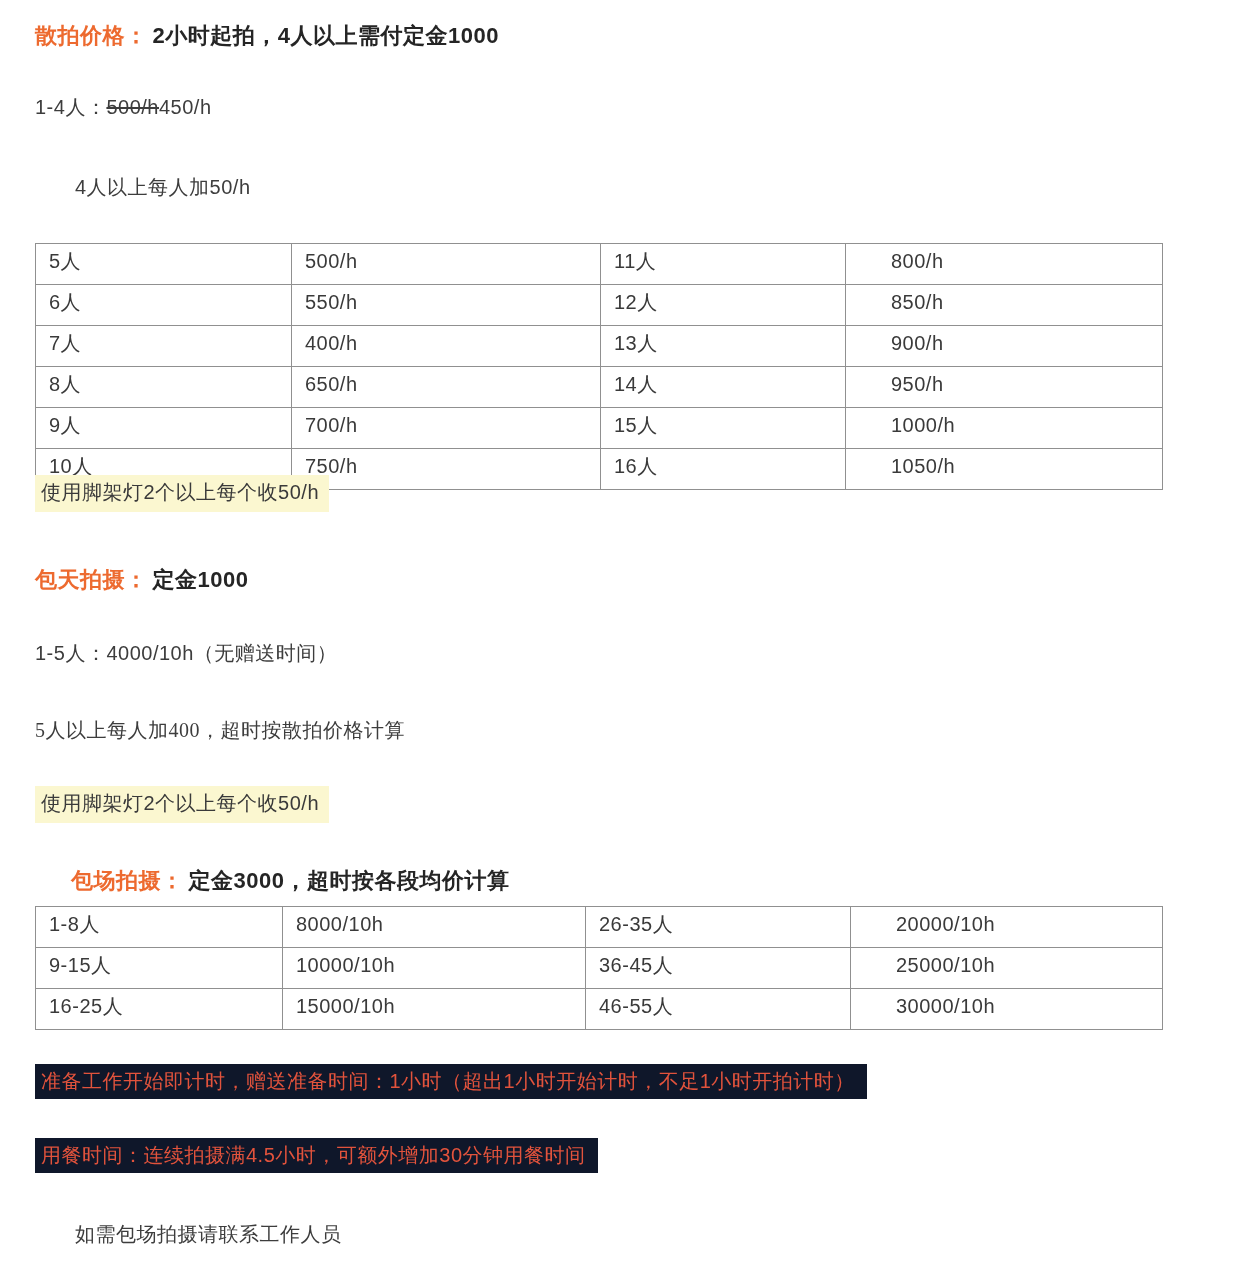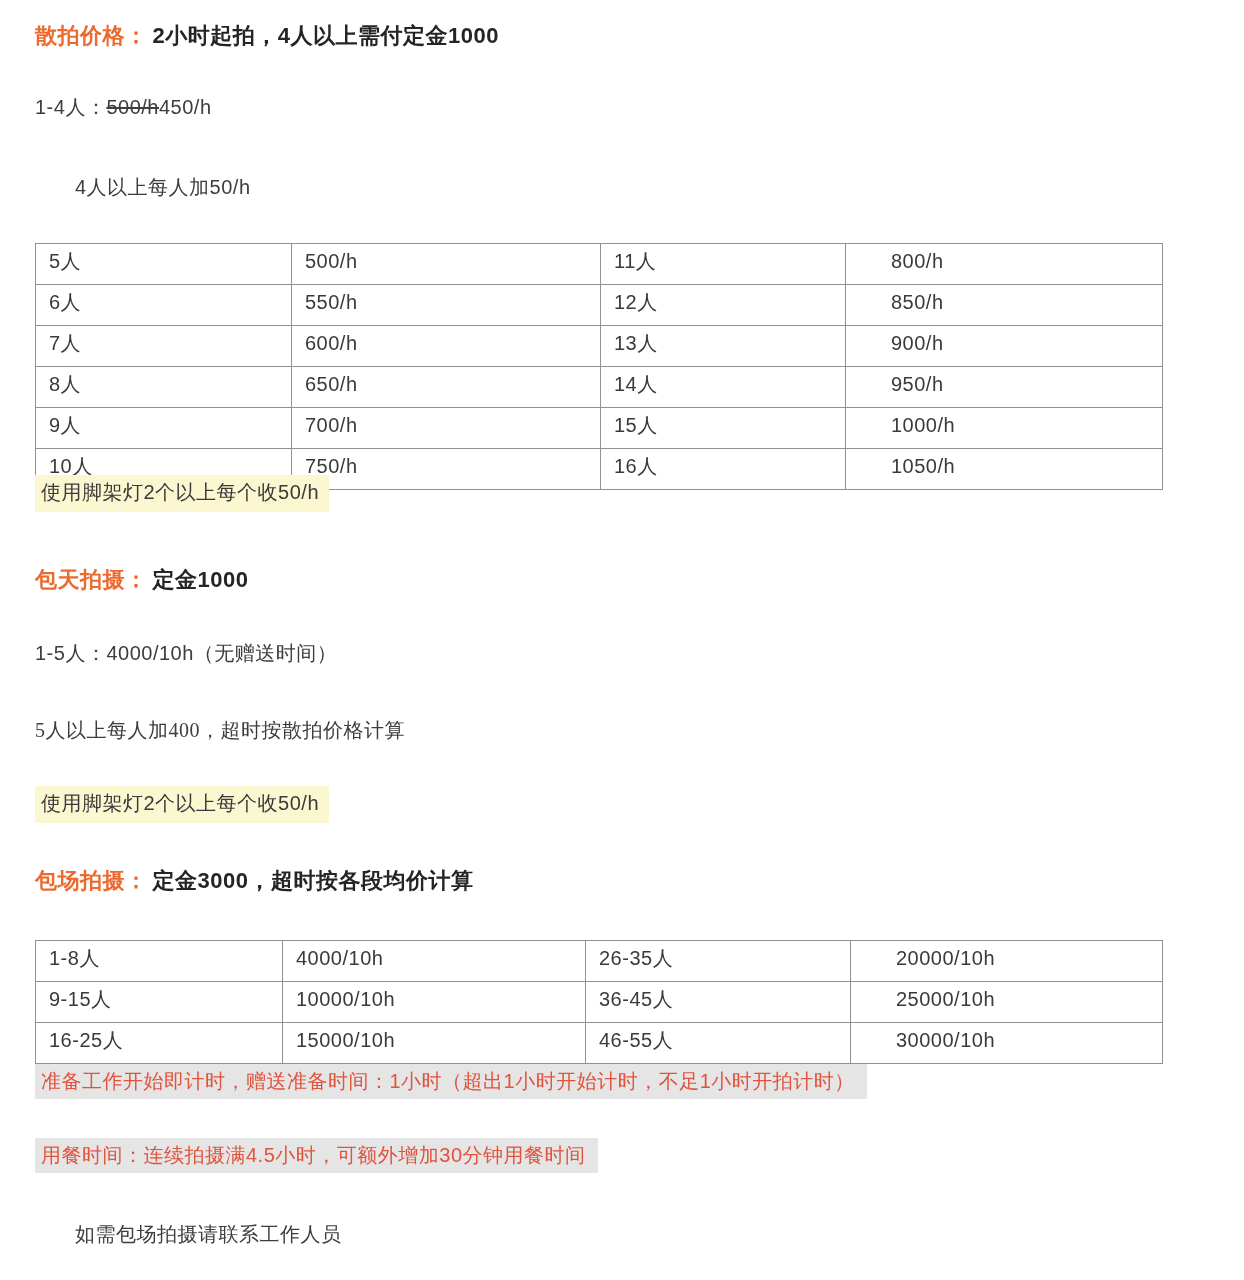--- a/index.html
+++ b/index.html
@@ -12,21 +12,21 @@
   .sec{position:absolute;left:35px;white-space:nowrap;}
   .heading{font-size:22px;font-weight:bold;color:#252525;letter-spacing:0.5px;}
   .heading .label{color:#ed6a2f;margin-right:5px;}
   .body-line{font-size:20px;color:#3d3d3d;letter-spacing:0.5px;}
   .strike{text-decoration:line-through;}
   .hl-yellow{
     background:#fbf7d0;color:#3a3a3a;font-size:20px;letter-spacing:0.5px;
     display:inline-block;padding:5px 10px 8px 6px;line-height:24px;
   }
   .hl-orange{
-    background:#e5e5e5;color:#e2533c;font-size:20px;letter-spacing:0.5px;
+    background:#0f172a;color:#e2533c;font-size:20px;letter-spacing:0.5px;
     display:inline-block;padding:5px 12px 6px 6px;line-height:24px;
   }
   table.price{
     border-collapse:collapse;table-layout:fixed;width:1127px;
     font-size:20px;color:#3a3a3a;
   }
   table.price td{
     border:1px solid #909090;height:35px;vertical-align:middle;
     padding:0 0 5px 13px;overflow:hidden;letter-spacing:0.5px;
   }
@@ -62,21 +62,21 @@
         <td class="c4">800/h</td>
       </tr>
       <tr>
         <td>6人</td>
         <td>550/h</td>
         <td>12人</td>
         <td class="c4">850/h</td>
       </tr>
       <tr>
         <td>7人</td>
-        <td>600/h</td>
+        <td>400/h</td>
         <td>13人</td>
         <td class="c4">900/h</td>
       </tr>
       <tr>
         <td>8人</td>
         <td>650/h</td>
         <td>14人</td>
         <td class="c4">950/h</td>
       </tr>
       <tr>
@@ -99,35 +99,35 @@
   <div class="sec heading" style="top:565px;">
     <span class="label">包天拍摄：</span><span>定金1000</span>
   </div>
 
   <div class="sec body-line" style="top:640px;">1-5人：4000/10h（无赠送时间）</div>
 
   <div class="sec body-line" style="top:717px;font-family:Liberation Serif, serif;">5人以上每人加400，超时按散拍价格计算</div>
 
   <div class="sec hl-yellow" style="top:786px;">使用脚架灯2个以上每个收50/h</div>
 
-  <div class="sec heading" style="top:866px;">
+  <div class="sec heading" style="top:866px;margin-left:36px;">
     <span class="label">包场拍摄：</span><span>定金3000，超时按各段均价计算</span>
   </div>
 
-  <table class="price sec" style="top:940px;">
+  <table class="price sec" style="top:906px;">
     <colgroup>
         <col style="width:247px">
         <col style="width:303px">
         <col style="width:265px">
         <col style="width:312px">
       </colgroup>
     <tbody>
       <tr>
         <td>1-8人</td>
-        <td>4000/10h</td>
+        <td>8000/10h</td>
         <td>26-35人</td>
         <td class="c4">20000/10h</td>
       </tr>
       <tr>
         <td>9-15人</td>
         <td>10000/10h</td>
         <td>36-45人</td>
         <td class="c4">25000/10h</td>
       </tr>
       <tr>

